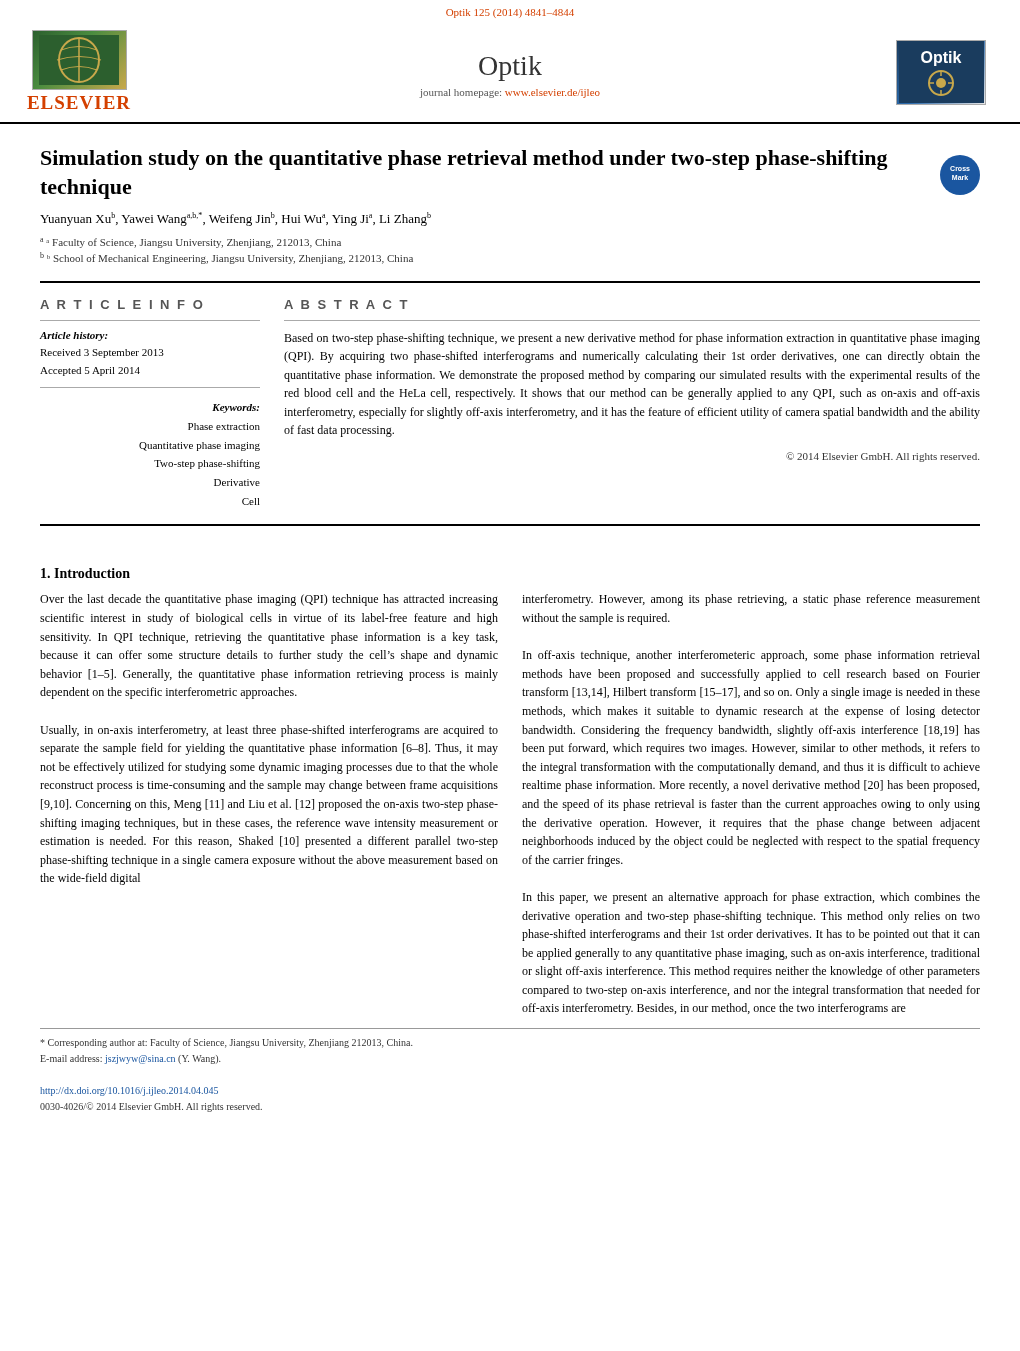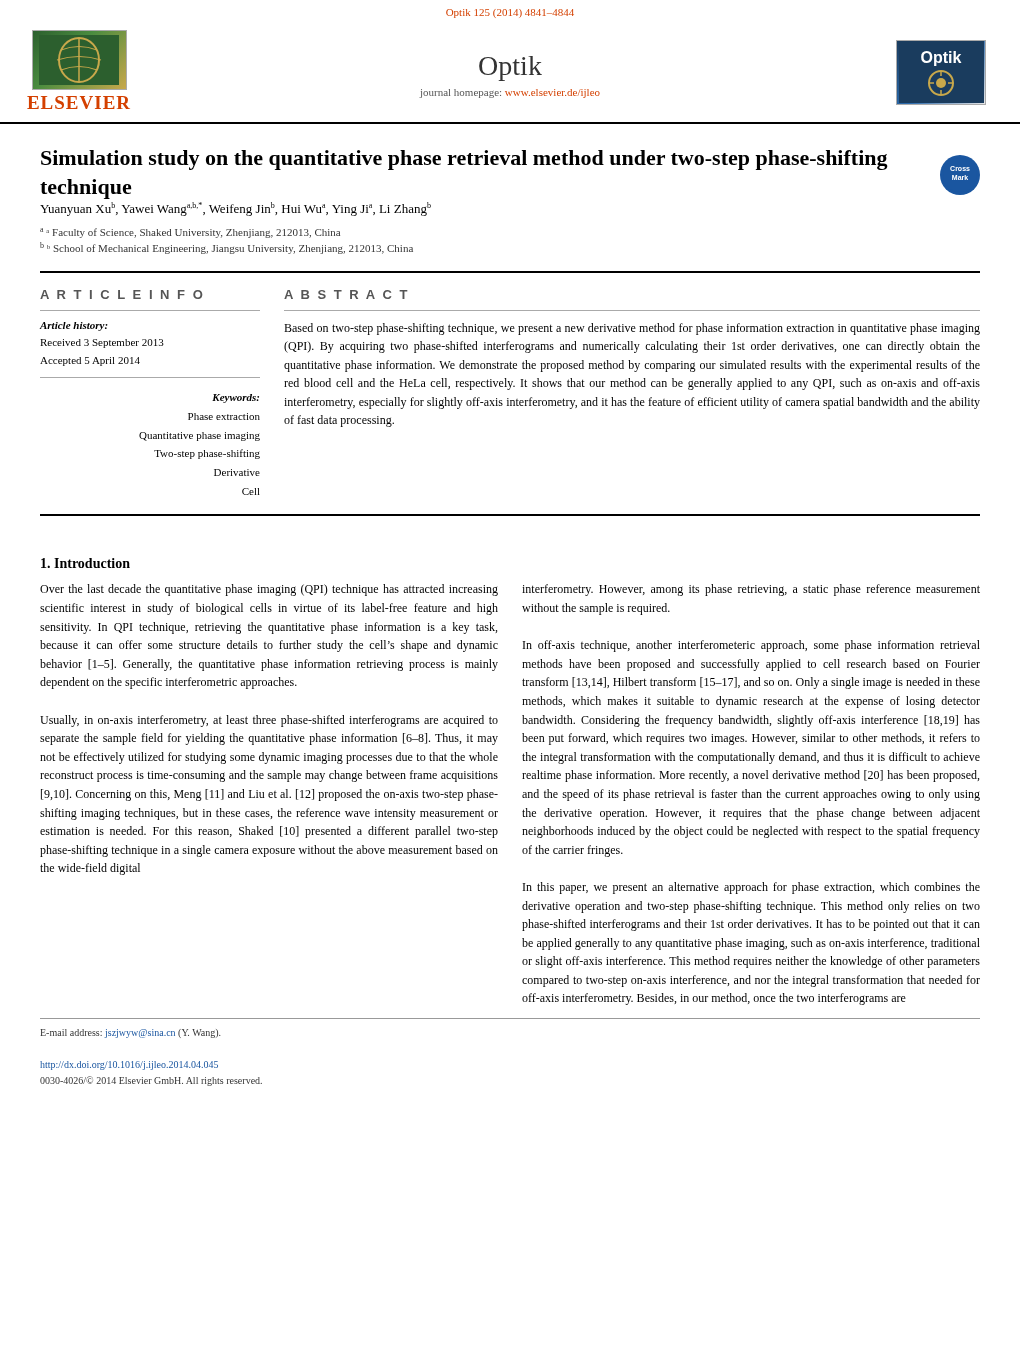--- a/index.html
+++ b/index.html
@@ -133,20 +133,21 @@
       align-items: center;
       justify-content: center;
       color: #fff;
       font-size: 11px;
       font-weight: bold;
       flex-shrink: 0;
       margin-top: 4px;
     }
 
     .authors {
+      margin-top: 10px;
       font-size: 13px;
       color: #000;
     }
     .author-affil {
       font-size: 11px;
       color: #333;
       margin-top: 6px;
       line-height: 1.5;
     }
     .affil-line {
@@ -328,21 +329,21 @@
         <text x="18" y="23" text-anchor="middle" font-size="7" fill="#fff" font-family="Arial" font-weight="bold">Mark</text>
       </svg>
     </div>
   </div>
 
   <div class="authors">
     Yuanyuan Xu<sup>b</sup>, Yawei Wang<sup>a,b,*</sup>, Weifeng Jin<sup>b</sup>, Hui Wu<sup>a</sup>, Ying Ji<sup>a</sup>, Li Zhang<sup>b</sup>
   </div>
 
   <div class="author-affil">
-    <div class="affil-line"><sup>a</sup>&nbsp;<span>ᵃ Faculty of Science, Shaked University, Zhenjiang, 212013, China</span></div>
+    <div class="affil-line"><sup>a</sup>&nbsp;<span>ᵃ Faculty of Science, Jiangsu University, Zhenjiang, 212013, China</span></div>
     <div class="affil-line"><sup>b</sup>&nbsp;<span>ᵇ School of Mechanical Engineering, Jiangsu University, Zhenjiang, 212013, China</span></div>
   </div>
 </div>
 
 <hr class="divider divider-bold">
 
 <div class="two-col">
 
   <div class="col-left">
     <div class="section-header">A R T I C L E   I N F O</div>
@@ -360,20 +361,21 @@
       <div class="kw-item">Two-step phase-shifting</div>
       <div class="kw-item">Derivative</div>
       <div class="kw-item">Cell</div>
     </div>
   </div>
 
   <div class="col-right">
     <div class="section-header">A B S T R A C T</div>
     <hr style="border:none;border-top:1px solid #aaa;margin-bottom:8px;">
     <div class="abstract-text">Based on two-step phase-shifting technique, we present a new derivative method for phase information extraction in quantitative phase imaging (QPI). By acquiring two phase-shifted interferograms and numerically calculating their 1st order derivatives, one can directly obtain the quantitative phase information. We demonstrate the proposed method by comparing our simulated results with the experimental results of the red blood cell and the HeLa cell, respectively. It shows that our method can be generally applied to any QPI, such as on-axis and off-axis interferometry, especially for slightly off-axis interferometry, and it has the feature of efficient utility of camera spatial bandwidth and the ability of fast data processing.</div>
+    <div class="copyright-line">© 2014 Elsevier GmbH. All rights reserved.</div>
   </div>
 </div>
 
 <hr class="divider divider-bold">
 
 <div class="main-content">
   <div class="section-title">
     <span>1.</span>
     <span>Introduction</span>
   </div>
@@ -391,20 +393,23 @@
       <br>
       <p>In off-axis technique, another interferometeric approach, some phase information retrieval methods have been proposed and successfully applied to cell research based on Fourier transform [13,14], Hilbert transform [15–17], and so on. Only a single image is needed in these methods, which makes it suitable to dynamic research at the expense of losing detector bandwidth. Considering the frequency bandwidth, slightly off-axis interference [18,19] has been put forward, which requires two images. However, similar to other methods, it refers to the integral transformation with the computationally demand, and thus it is difficult to achieve realtime phase information. More recently, a novel derivative method [20] has been proposed, and the speed of its phase retrieval is faster than the current approaches owing to only using the derivative operation. However, it requires that the phase change between adjacent neighborhoods induced by the object could be neglected with respect to the spatial frequency of the carrier fringes.</p>
       <br>
       <p>In this paper, we present an alternative approach for phase extraction, which combines the derivative operation and two-step phase-shifting technique. This method only relies on two phase-shifted interferograms and their 1st order derivatives. It has to be pointed out that it can be applied generally to any quantitative phase imaging, such as on-axis interference, traditional or slight off-axis interference. This method requires neither the knowledge of other parameters compared to two-step on-axis interference, and nor the integral transformation that needed for off-axis interferometry. Besides, in our method, once the two interferograms are</p>
     </div>
   </div>
 </div>
 
 <div class="footnote-section">
   <div>
+    <span>* Corresponding author at: Faculty of Science, Jiangsu University, Zhenjiang 212013, China.</span>
+  </div>
+  <div>
     <span>E-mail address:</span>
     <a class="footnote-link" href="#">jszjwyw@sina.cn</a>
     <span>(Y. Wang).</span>
   </div>
   <br>
   <div>
     <a class="footnote-link" href="#">http://dx.doi.org/10.1016/j.ijleo.2014.04.045</a>
   </div>
   <div>0030-4026/© 2014 Elsevier GmbH. All rights reserved.</div>
 </div>

